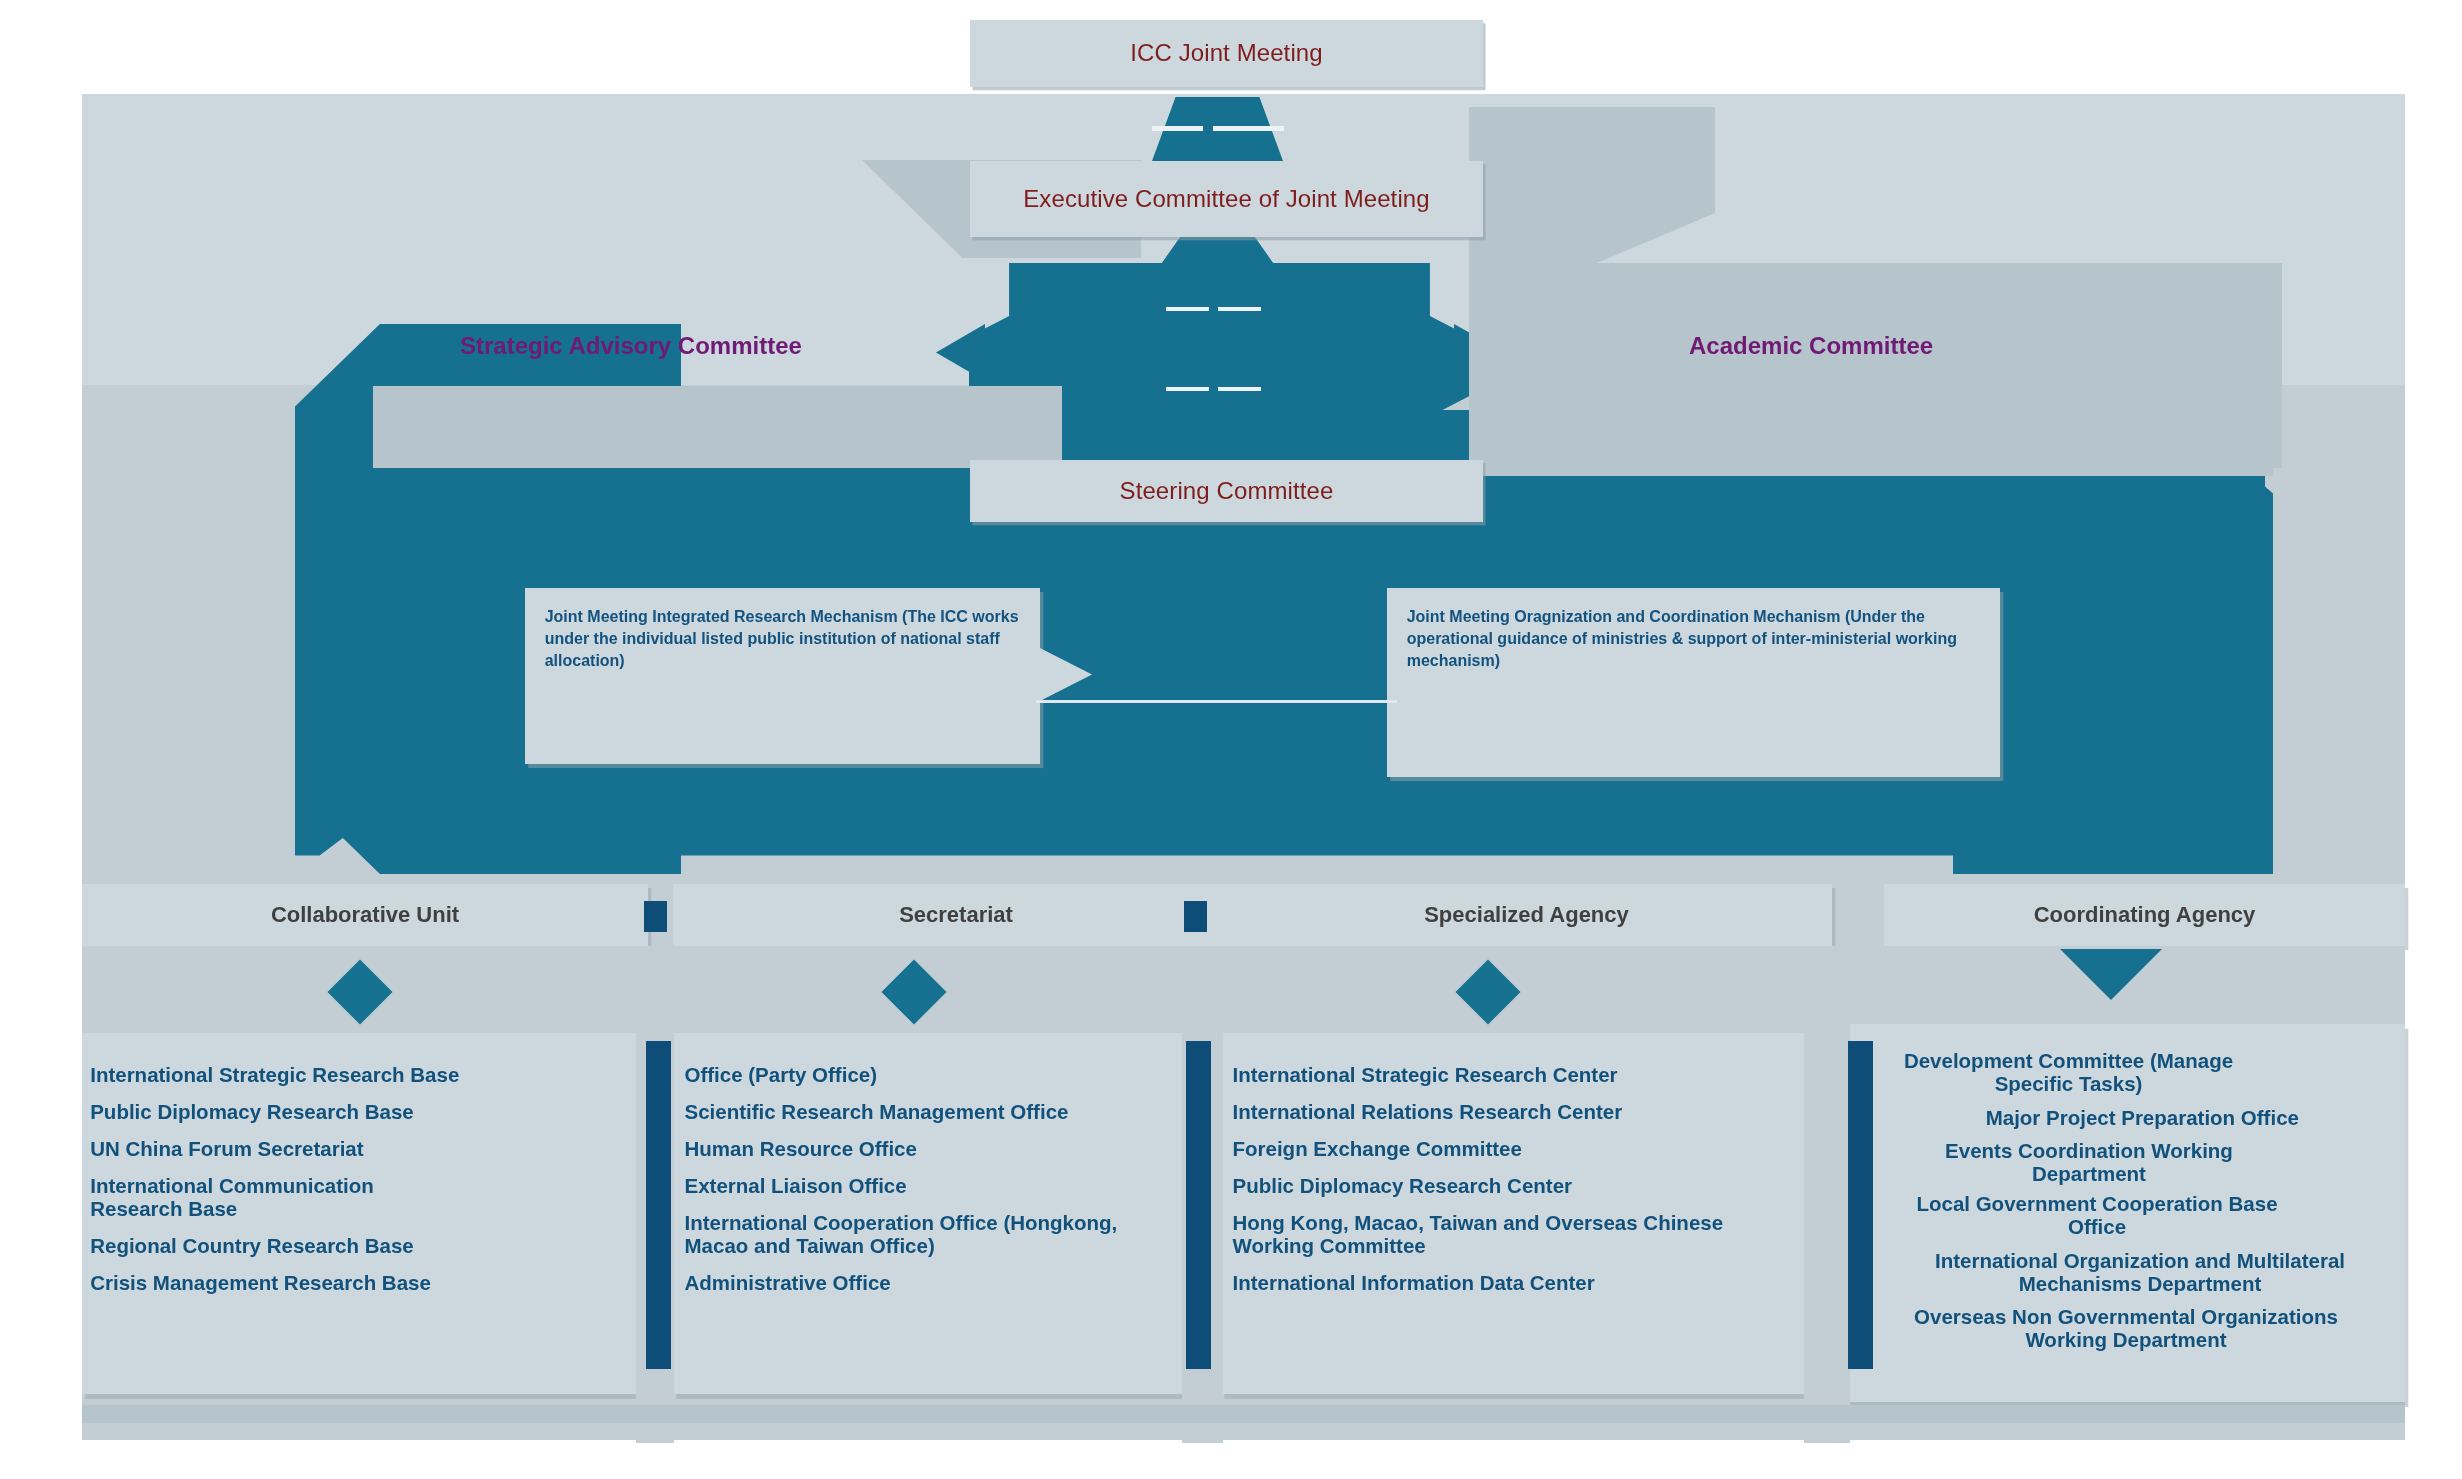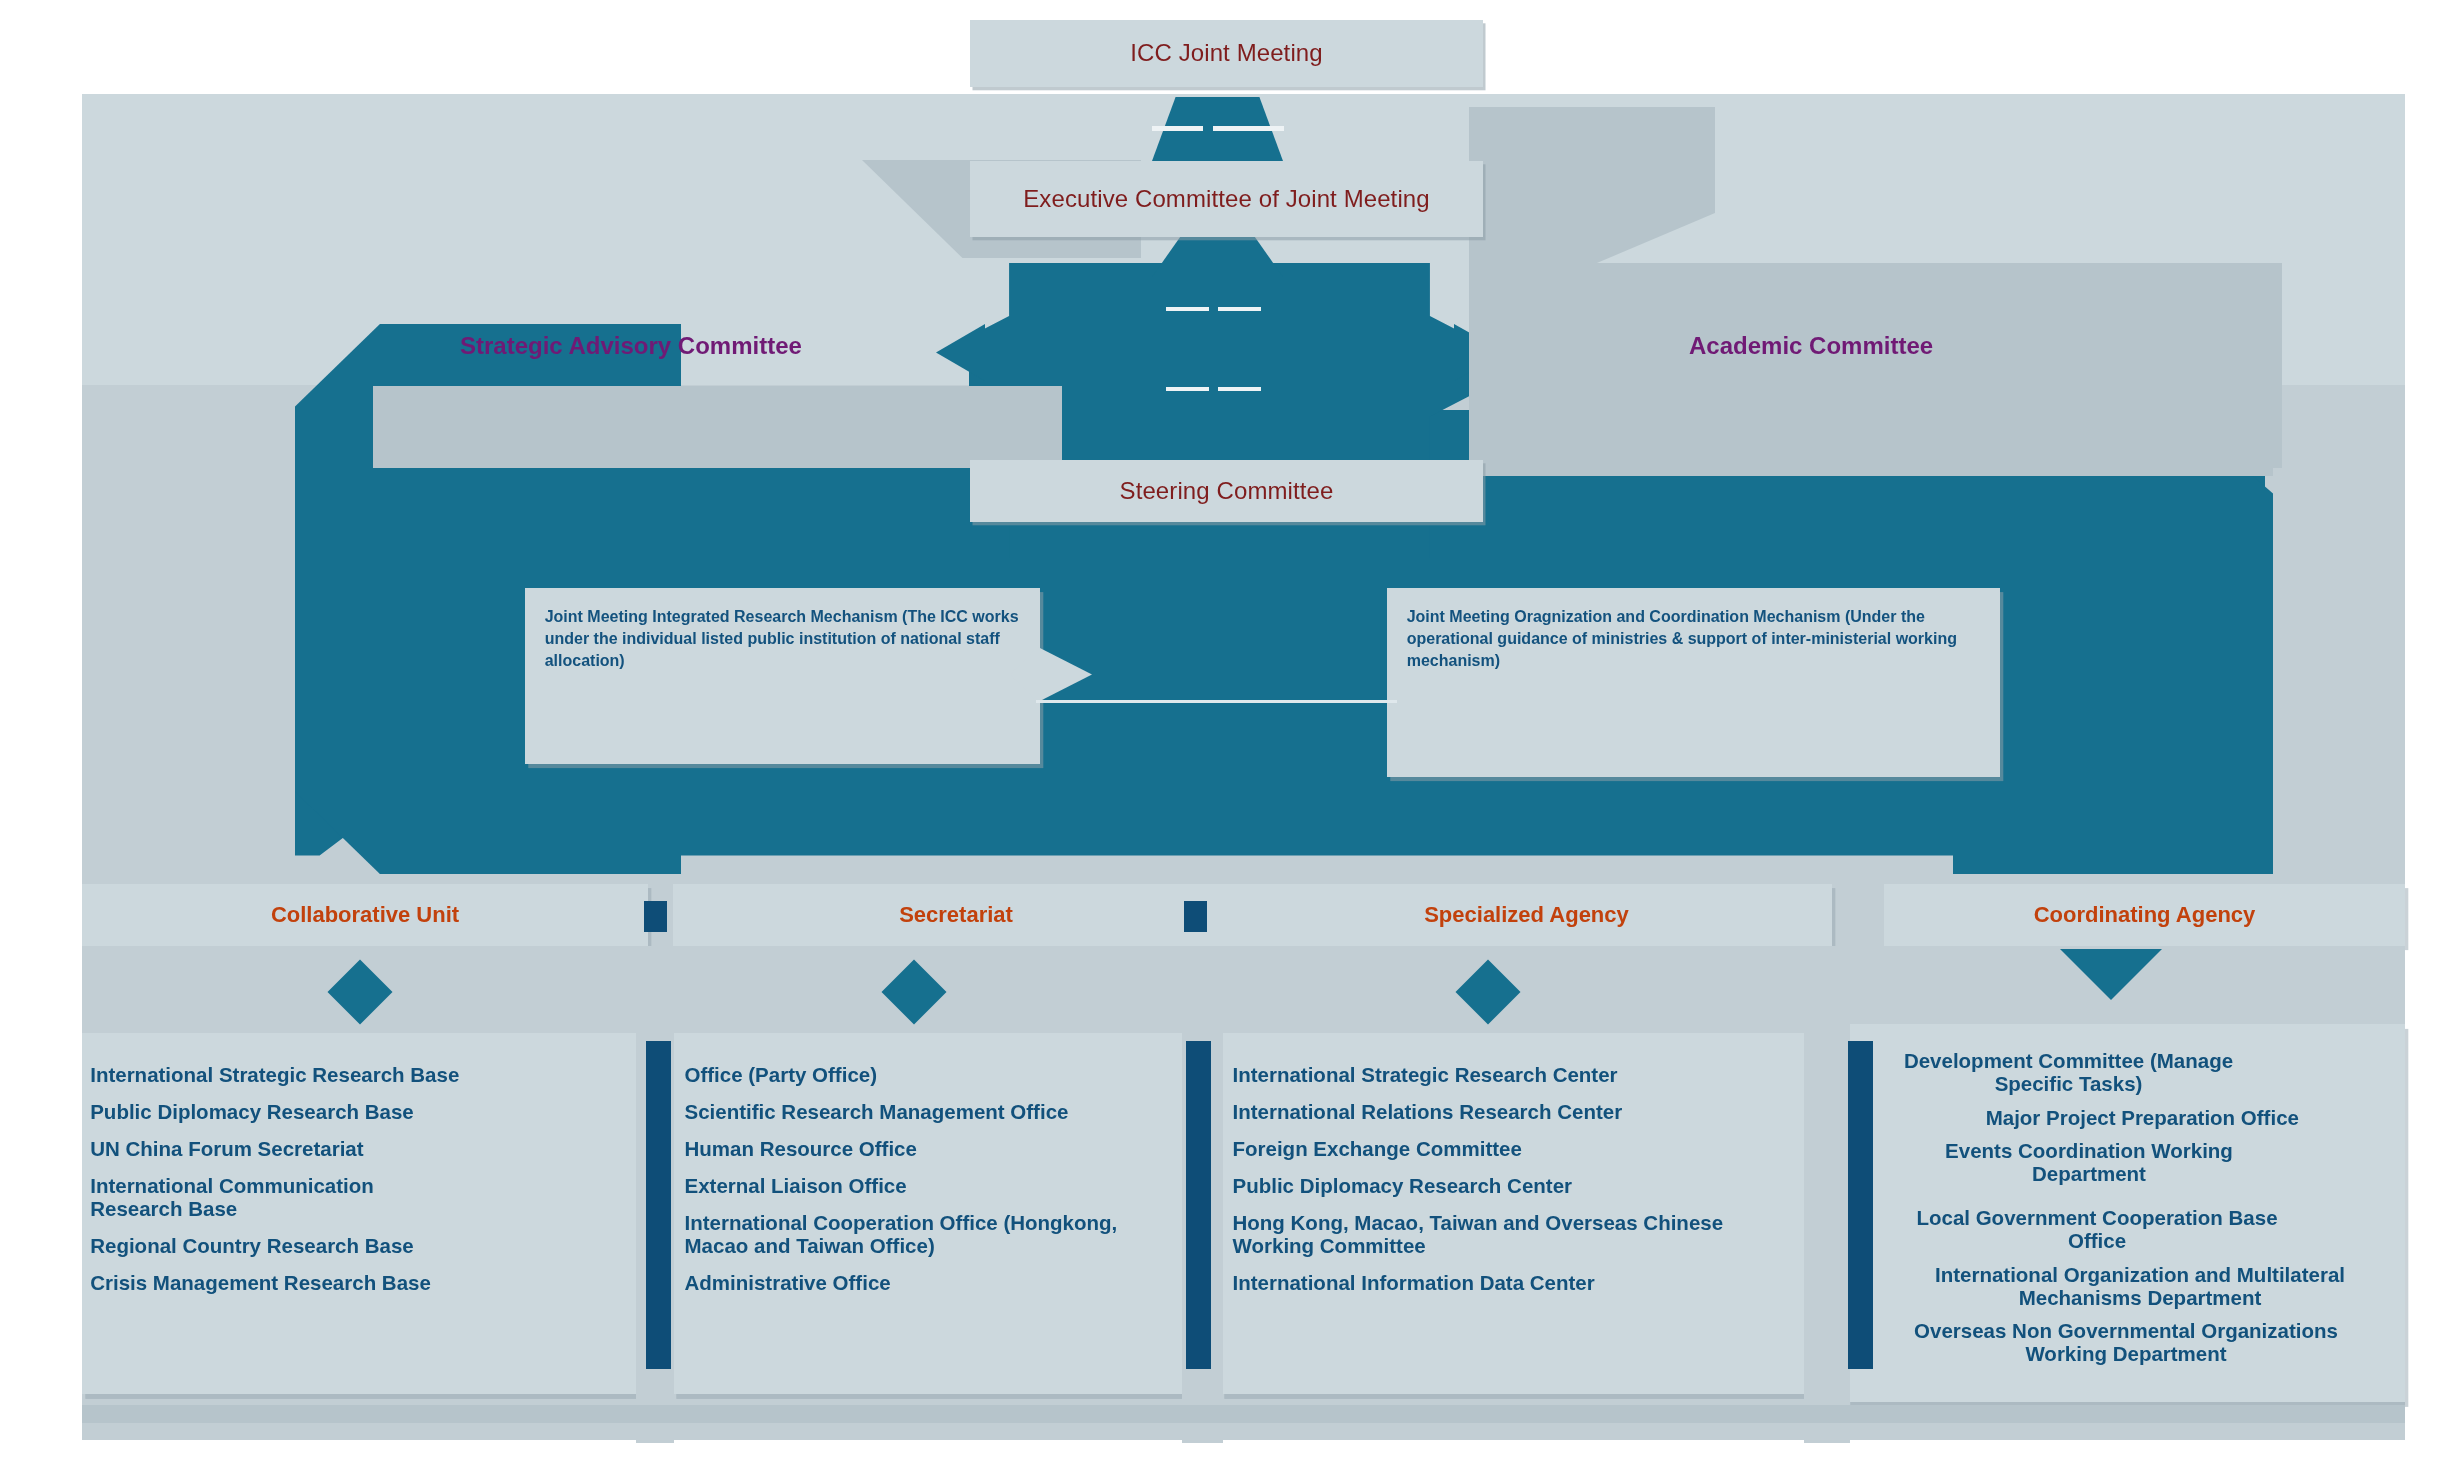--- a/index.html
+++ b/index.html
@@ -52,21 +52,21 @@
     font-size:16px;line-height:1.38;
   }
 
   
   .colhead{
     background:#ccd8dd;
     box-shadow:3.3px 4.1px 0 rgba(150,166,176,.5);
     display:flex;align-items:center;justify-content:center;
   }
   .colhead .lbl{
-    color:#c2410c;font-weight:bold;font-size:22px;white-space:nowrap;
+    color:#404040;font-weight:bold;font-size:22px;white-space:nowrap;
   }
 
   
   .listpanel{
     background:#ccd8dd;
     box-shadow:3.3px 4.9px 0 rgba(150,166,176,.5);
     box-sizing:border-box;
   }
   .listpanel ul{
     list-style:none;margin:0;padding:0;
@@ -264,21 +264,21 @@
       <li>Public Diplomacy Research Center</li>
       <li style="max-width:525px;">Hong Kong, Macao, Taiwan and Overseas Chinese Working Committee</li>
       <li>International Information Data Center</li>
     </ul>
   </div>
 
   <div class="abs listpanel" style="left:1847px;top:1024px;width:558px;height:378px;padding:26px 16.4px 0 49px;text-align:center;">
     <ul>
       <li style="max-width:345px;margin-bottom:10.7px;">Development Committee (Manage Specific Tasks)</li>
       <li style="margin-bottom:10.7px;">Major Project Preparation Office</li>
-      <li style="max-width:386px;margin-bottom:21px;">Events Coordination Working Department</li>
+      <li style="max-width:386px;margin-bottom:7px;">Events Coordination Working Department</li>
       <li style="max-width:402px;margin-bottom:10.7px;">Local Government Cooperation Base Office</li>
       <li style="max-width:472px;margin-bottom:10.7px;margin-left:8px;">International Organization and Multilateral Mechanisms Department</li>
       <li style="max-width:460px;margin-bottom:10.7px;">Overseas Non Governmental Organizations Working Department</li>
     </ul>
   </div>
 
   <div class="abs navybar" style="left:644px;top:1041px;width:26px;height:328px;"></div>
   <div class="abs navybar" style="left:1184px;top:1041px;width:26px;height:328px;"></div>
   <div class="abs navybar" style="left:1847px;top:1041px;width:26px;height:328px;"></div>
 

